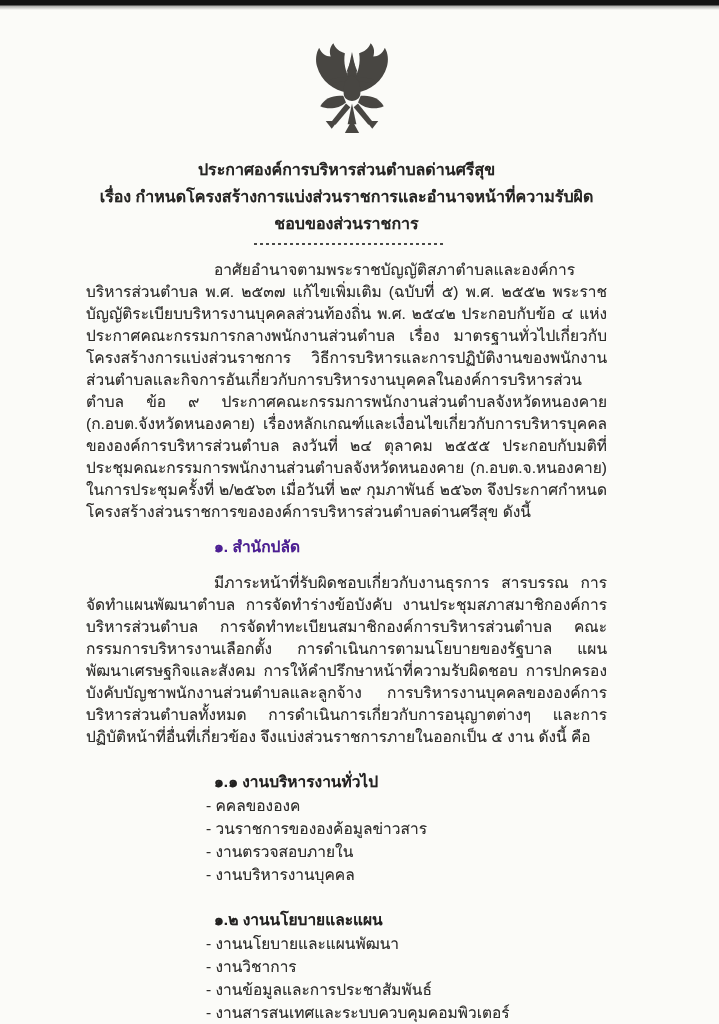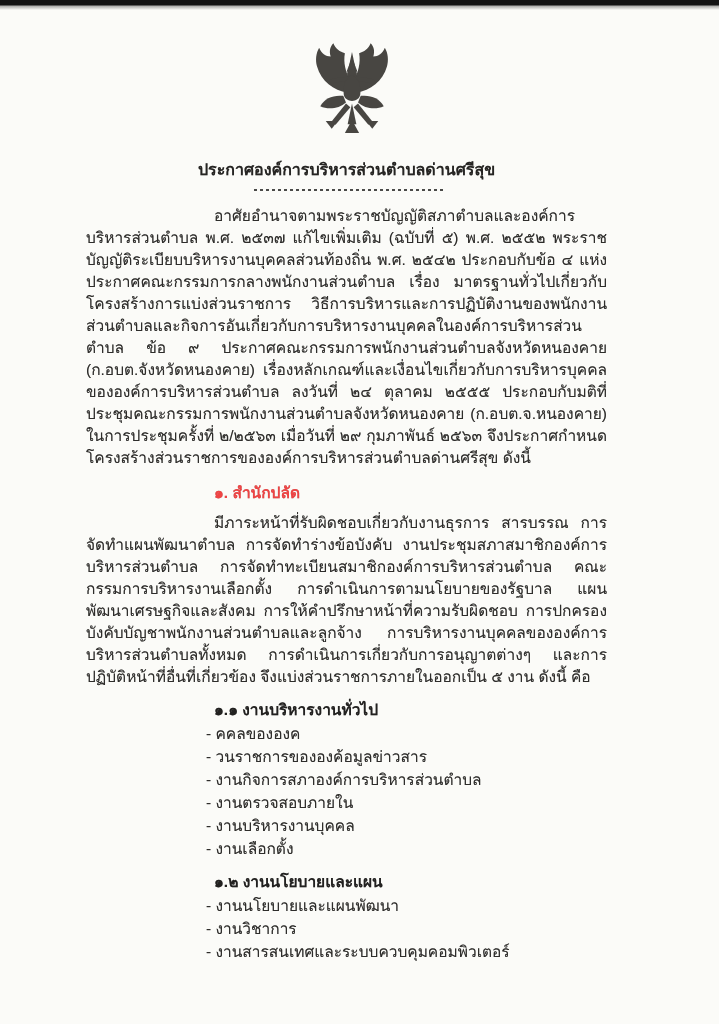--- a/index.html
+++ b/index.html
@@ -43,29 +43,29 @@
     background-position:0 1px;
     background-size:100% 2px;
     background-repeat:no-repeat;
   }
   .para{
     margin:14px 0 0;
     line-height:22px;
     text-indent:128px;
     text-align:justify;
   }
-  .para.desc{margin-top:8px;}
+  .para.desc{margin-top:14px;}
   .h1{
     margin:12px 0 0 128px;
     font-weight:bold;
     line-height:23px;
-    color:#ef4444;
+    color:#4c1d95;
   }
   .sub-heading{
-    margin:10px 0 0 128px;
+    margin:22px 0 0 128px;
     font-weight:bold;
     line-height:24px;
     color:#222120;
   }
   .item{
     margin-left:120px;
     line-height:23px;
   }
   .group{margin-top:0;}
   .group + .group{margin-top:10px;}
@@ -91,40 +91,40 @@
       <path d="M111 116 L138 150 L130 155 L103 123 Z"></path>
       <path d="M52 148 L74 148 L63 162 Z"></path>
       <path d="M148 148 L126 148 L137 162 Z"></path>
       <path d="M100 116 L92 154 L108 154 Z"></path>
       <path d="M100 146 L87 170 L113 170 Z"></path>
     </g>
   </svg>
 
   <div class="title-block">
     <div class="title-line">ประกาศองค์การบริหารส่วนตำบลด่านศรีสุข</div>
+    <div class="title-line">เรื่อง  กำหนดโครงสร้างการแบ่งส่วนราชการและอำนาจหน้าที่ความรับผิดชอบของส่วนราชการ</div>
     <div class="divider"></div>
   </div>
 
   <p class="para">อาศัยอำนาจตามพระราชบัญญัติสภาตำบลและองค์การบริหารส่วนตำบล พ.ศ. ๒๕๓๗ แก้ไขเพิ่มเติม (ฉบับที่ ๕) พ.ศ. ๒๕๕๒ พระราชบัญญัติระเบียบบริหารงานบุคคลส่วนท้องถิ่น พ.ศ. ๒๕๔๒ ประกอบกับข้อ ๔ แห่งประกาศคณะกรรมการกลางพนักงานส่วนตำบล เรื่อง มาตรฐานทั่วไปเกี่ยวกับโครงสร้างการแบ่งส่วนราชการ วิธีการบริหารและการปฏิบัติงานของพนักงานส่วนตำบลและกิจการอันเกี่ยวกับการบริหารงานบุคคลในองค์การบริหารส่วนตำบล ข้อ ๙ ประกาศคณะกรรมการพนักงานส่วนตำบลจังหวัดหนองคาย (ก.อบต.จังหวัดหนองคาย) เรื่องหลักเกณฑ์และเงื่อนไขเกี่ยวกับการบริหารบุคคลขององค์การบริหารส่วนตำบล ลงวันที่ ๒๔ ตุลาคม ๒๕๕๕ ประกอบกับมติที่ประชุมคณะกรรมการพนักงานส่วนตำบลจังหวัดหนองคาย (ก.อบต.จ.หนองคาย) ในการประชุมครั้งที่ ๒/๒๕๖๓ เมื่อวันที่ ๒๙ กุมภาพันธ์ ๒๕๖๓ จึงประกาศกำหนดโครงสร้างส่วนราชการขององค์การบริหารส่วนตำบลด่านศรีสุข ดังนี้</p>
 
   <div class="h1">๑. สำนักปลัด</div>
 
   <p class="para desc">มีภาระหน้าที่รับผิดชอบเกี่ยวกับงานธุรการ สารบรรณ การจัดทำแผนพัฒนาตำบล การจัดทำร่างข้อบังคับ งานประชุมสภาสมาชิกองค์การบริหารส่วนตำบล การจัดทำทะเบียนสมาชิกองค์การบริหารส่วนตำบล คณะกรรมการบริหารงานเลือกตั้ง การดำเนินการตามนโยบายของรัฐบาล แผนพัฒนาเศรษฐกิจและสังคม การให้คำปรึกษาหน้าที่ความรับผิดชอบ การปกครองบังคับบัญชาพนักงานส่วนตำบลและลูกจ้าง การบริหารงานบุคคลขององค์การบริหารส่วนตำบลทั้งหมด การดำเนินการเกี่ยวกับการอนุญาตต่างๆ และการปฏิบัติหน้าที่อื่นที่เกี่ยวข้อง จึงแบ่งส่วนราชการภายในออกเป็น ๕ งาน ดังนี้ คือ</p>
 
   <div class="group">
     <div class="sub-heading">๑.๑ งานบริหารงานทั่วไป</div>
     <div class="item">- คคลขององค</div>
     <div class="item">- วนราชการขององค้อมูลข่าวสาร</div>
-    <div class="item">- งานกิจการสภาองค์การบริหารส่วนตำบล</div>
     <div class="item">- งานตรวจสอบภายใน</div>
     <div class="item">- งานบริหารงานบุคคล</div>
-    <div class="item">- งานเลือกตั้ง</div>
   </div>
 
   <div class="group">
     <div class="sub-heading">๑.๒ งานนโยบายและแผน</div>
     <div class="item">- งานนโยบายและแผนพัฒนา</div>
     <div class="item">- งานวิชาการ</div>
+    <div class="item">- งานข้อมูลและการประชาสัมพันธ์</div>
     <div class="item">- งานสารสนเทศและระบบควบคุมคอมพิวเตอร์</div>
 
   </div>
 
 </div>
 
 </body></html>

